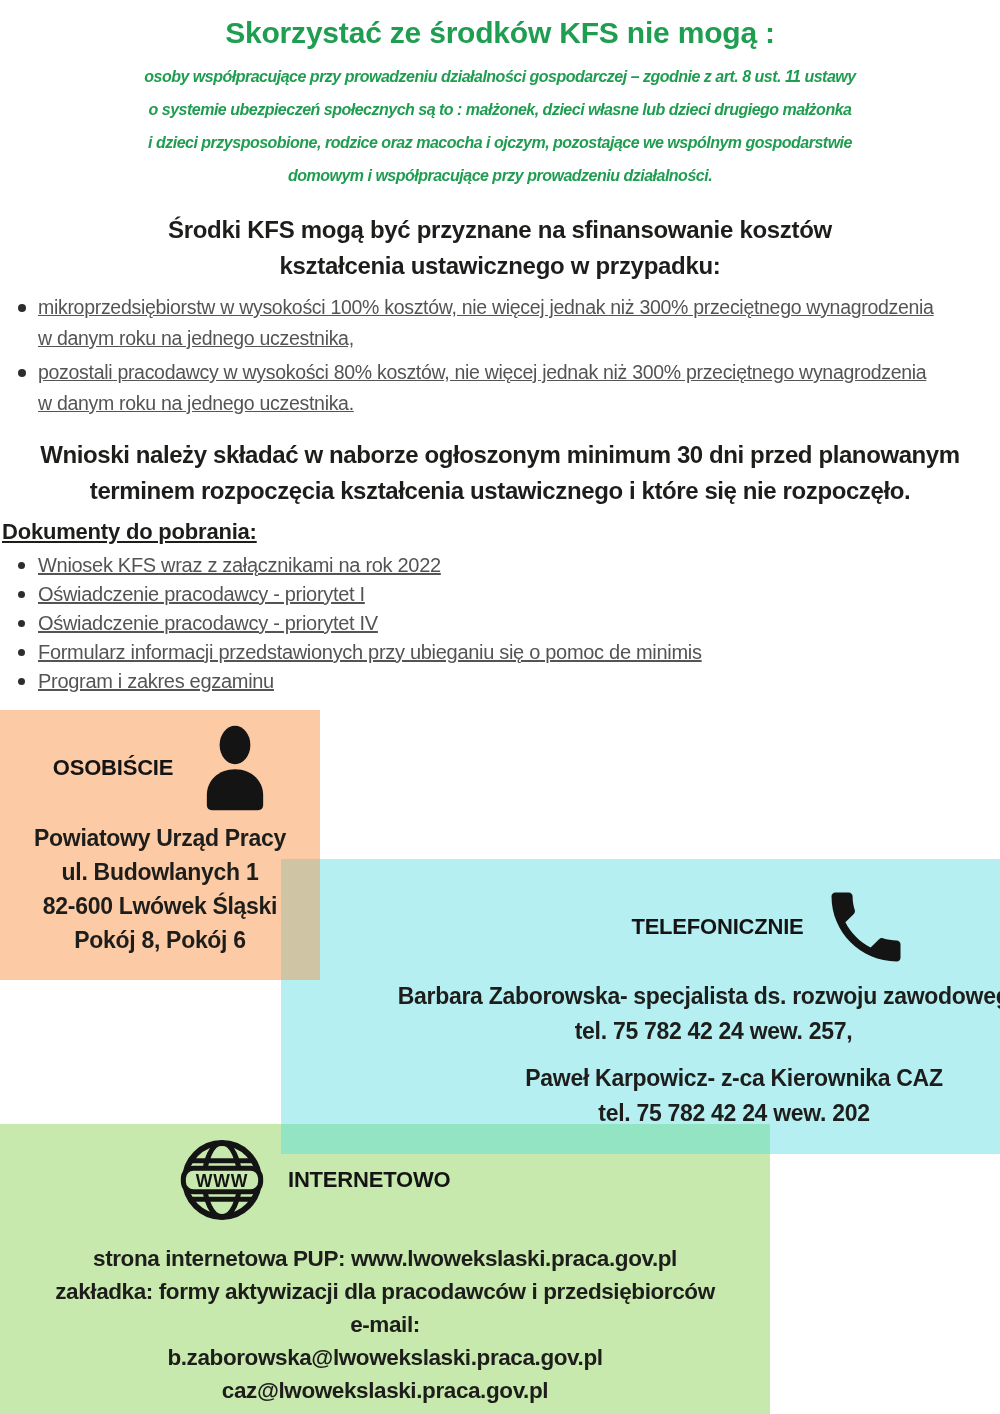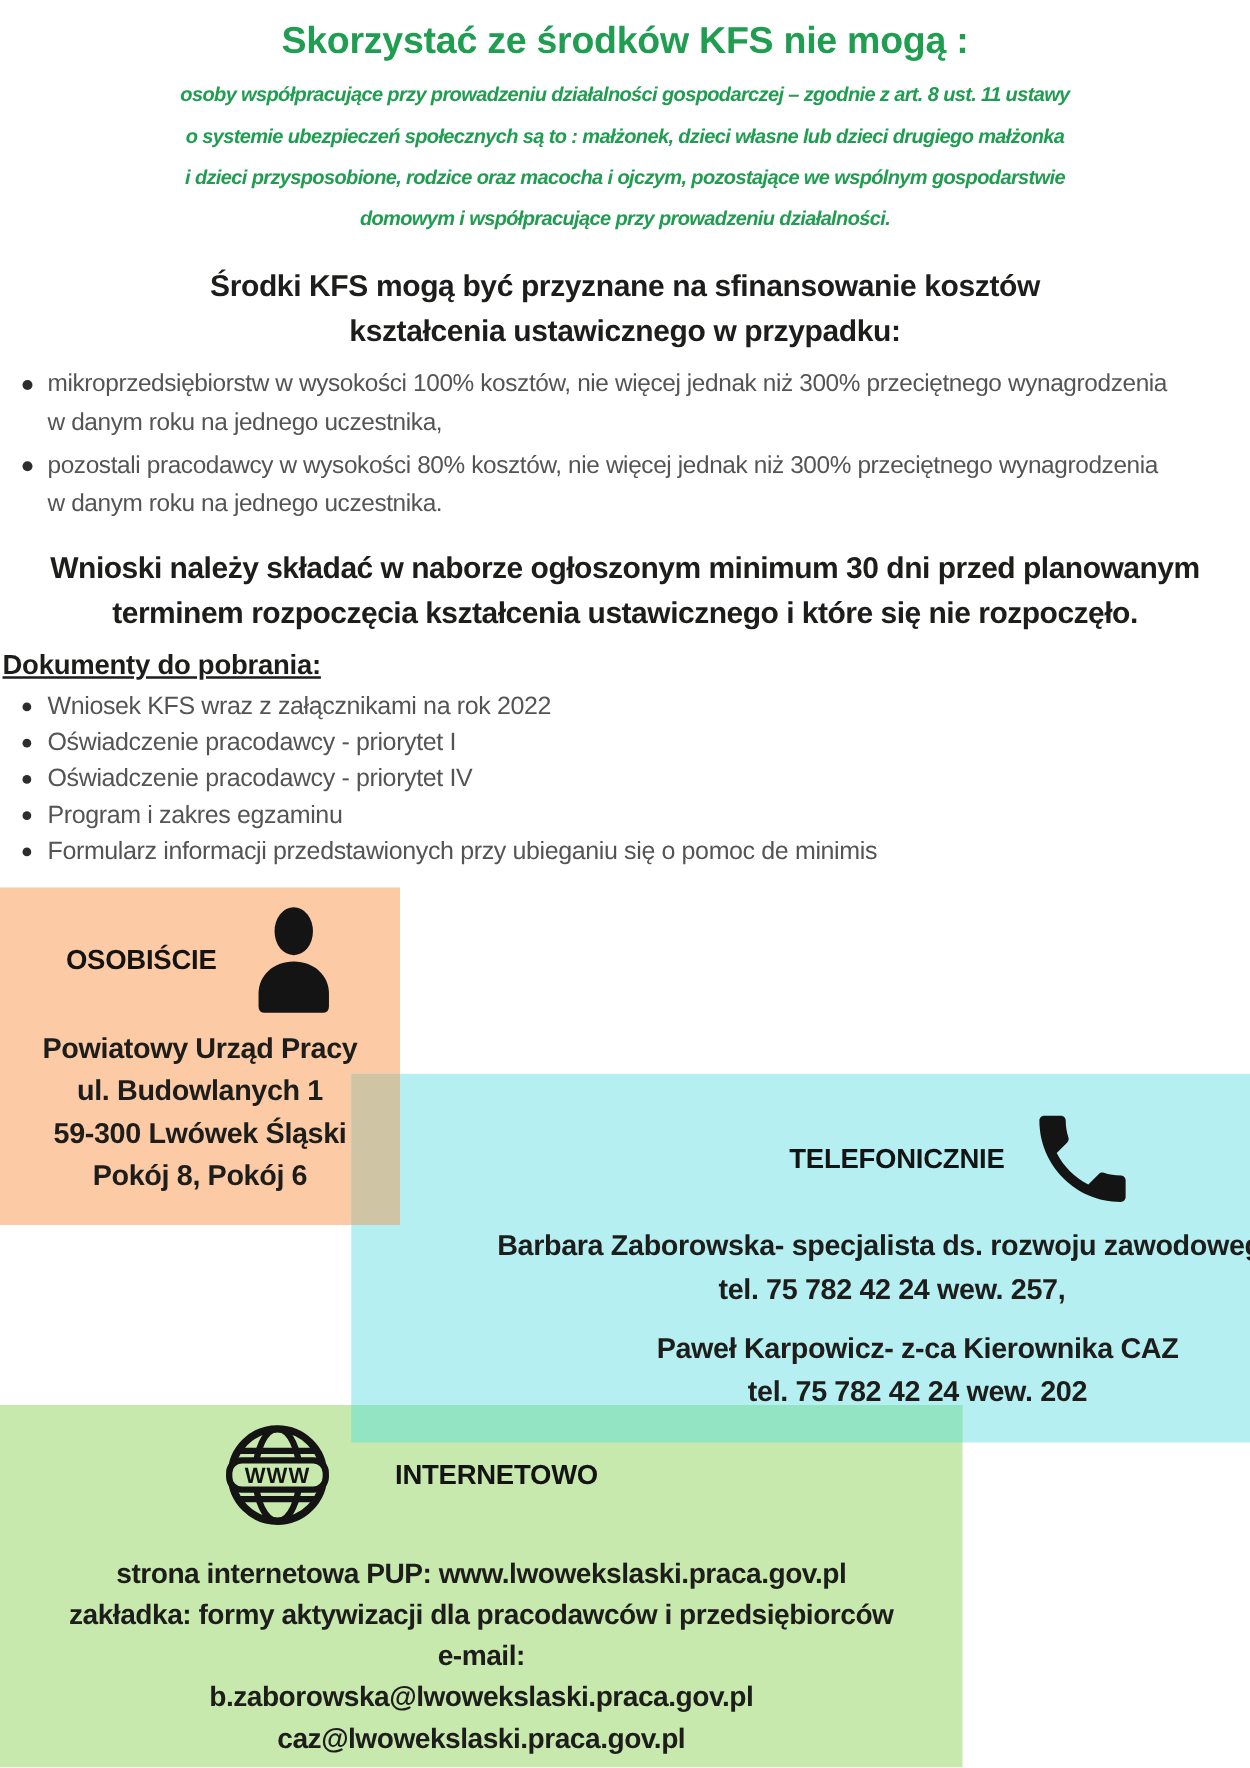--- a/index.html
+++ b/index.html
@@ -18,21 +18,21 @@
   .intro {
     margin:0 2px; text-align:center; white-space:pre-line;
     font-size:16px; font-weight:700; line-height:33px; letter-spacing:-0.5px;
     color:var(--green_text);
     font-style:italic;
   }
   .funding-heading {
     margin:20px 0 8px; text-align:center; white-space:pre-line;
     font-size:24px; font-weight:700; line-height:36px; letter-spacing:-0.3px;
   }
-  ul.bullets { list-style:none; margin:0; padding:0; color:var(--gray_text); }
+  ul.bullets { list-style:none; margin:0; padding:0; color:var(--gray_text);text-decoration:underline; }
   ul.bullets li { position:relative; padding-left:38px; }
   ul.bullets li::before {
     content:""; position:absolute; left:18px; top:12px;
     width:8px; height:8px; border-radius:50%; background:#2d2d2d;
   }
   ul.bullets.lg { font-size:19.5px; line-height:31px; letter-spacing:-0.3px; }
   ul.bullets.lg li { white-space:pre-line; margin-bottom:3px; }
   .deadline {
     margin:18px 0 10px; text-align:center; white-space:pre-line;
     font-size:24px; font-weight:700; line-height:36px; letter-spacing:-0.4px;
@@ -59,21 +59,21 @@
   .card-label { font-weight:700; font-size:22px; letter-spacing:-0.2px; color:#141414; }
 
   .block-orange .card-hdr { gap:30px; padding-top:13px; }
   .addr { margin-top:8px; text-align:center; font-size:23px; font-weight:700; line-height:34px; letter-spacing:-0.3px; }
 
   .block-cyan .card-hdr { gap:16px; padding-top:22px; transform:translateX(58px); }
   .phone-group { text-align:center; font-size:23px; font-weight:700; line-height:35px; letter-spacing:-0.3px; }
   .phone-group.g1 { margin-top:6px; }
   .phone-group.g2 { margin-top:12px;padding-left:41px; }
 
-  .block-green .card-hdr { justify-content:flex-start; gap:52px; padding:14px 0 0 180px; }
+  .block-green .card-hdr { justify-content:flex-start; gap:24px; padding:14px 0 0 180px; }
   .online-lines { margin-top:20px; text-align:center; font-size:22.5px; font-weight:700; line-height:33px; letter-spacing:-0.4px; }
 
   .icon svg { display:block; }
   .globe-www {
     font-family:"Liberation Sans", sans-serif;
     font-weight:700; font-size:21px; letter-spacing:1px;
   }
 </style>
 </head>
 <body>
@@ -95,22 +95,22 @@
   </ul>
 
   <p class="deadline">Wnioski należy składać w naborze ogłoszonym minimum 30 dni przed planowanym
 terminem rozpoczęcia kształcenia ustawicznego i które się nie rozpoczęło.</p>
 
   <h3 class="downloads-heading">Dokumenty do pobrania:</h3>
   <ul class="bullets sm">
     <li>Wniosek KFS wraz z załącznikami na rok 2022</li>
     <li>Oświadczenie pracodawcy - priorytet I</li>
     <li>Oświadczenie pracodawcy - priorytet IV</li>
+    <li>Formularz informacji przedstawionych przy ubieganiu się o pomoc de minimis</li>
     <li>Program i zakres egzaminu</li>
-    <li>Formularz informacji przedstawionych przy ubieganiu się o pomoc de minimis</li>
     <li>Barometr zawodów deficytowych dla powiatu lwóweckiego oraz dla województwa dolnośląskiego</li>
   </ul>
 
 </div>
 
 <div class="contact">
 
   <div class="ov ov-tan"></div>
   <div class="ov ov-teal"></div>
 
@@ -121,21 +121,21 @@
         <span class="icon">
           <svg width="64" height="90" viewBox="0 0 100 140">
             <ellipse cx="50" cy="34" rx="24" ry="30" fill="#141414"></ellipse>
             <path d="M50 72 C24 72 6 90 6 112 L6 128 Q6 136 14 136 L86 136 Q94 136 94 128 L94 112 C94 90 76 72 50 72 Z" fill="#141414"></path>
           </svg>
         </span>
       </div>
       <div class="addr">
         <div>Powiatowy Urząd Pracy</div>
         <div>ul. Budowlanych 1</div>
-        <div>59-300 Lwówek Śląski</div>
+        <div>82-600 Lwówek Śląski</div>
         <div>Pokój 8, Pokój 6</div>
       </div>
     </div>
   </div>
 
   <div class="block block-cyan">
     <div class="content">
       <div class="card-hdr">
         <span class="card-label">TELEFONICZNIE</span>
         <span class="icon">

